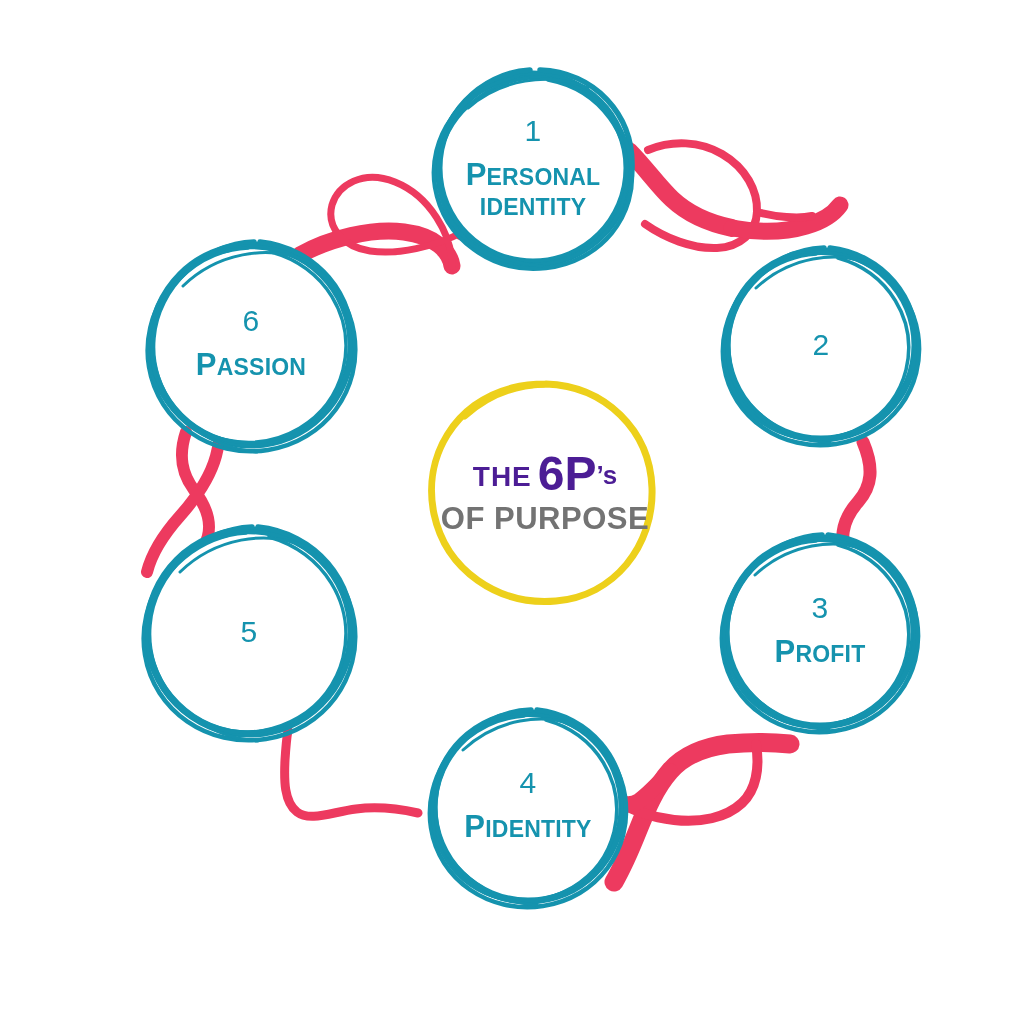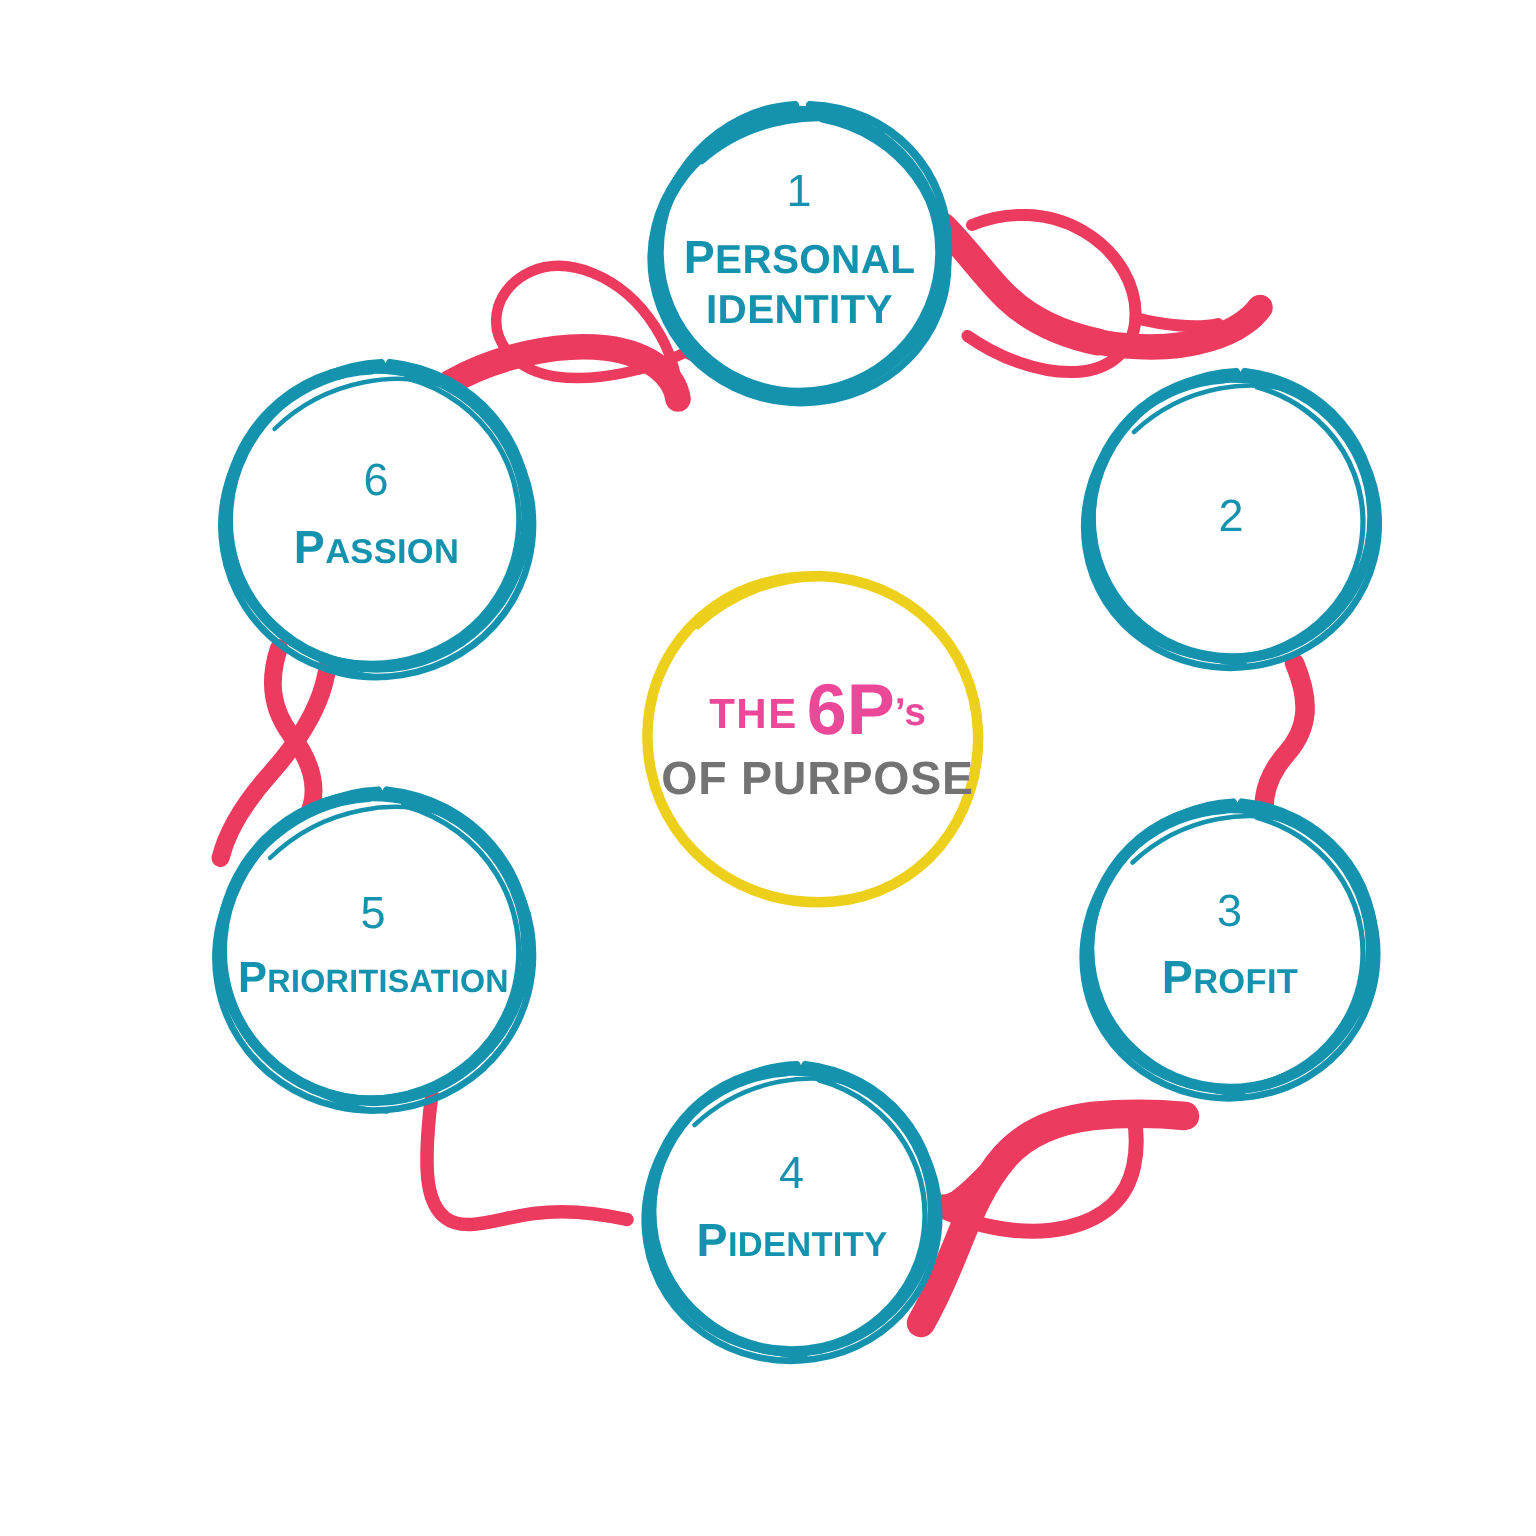--- a/index.html
+++ b/index.html
@@ -57,35 +57,35 @@
     white-space: pre-line;
   }
   .node .name .cap {
     font-size: 31px;
   }
   .node .name .rest {
     font-size: 23px;
   }
   
   .node.n-personal .name .cap { font-size: 31px; }
-  .node.n-personal .name .rest { font-size: 27px; }
+  .node.n-personal .name .rest { font-size: 23px; }
   .node.n-prioritisation .name .cap { font-size: 29px; }
   .node.n-prioritisation .name .rest { font-size: 21.5px; }
 
   .center-block {
     position: absolute;
     left: 545px;
     top: 492px;
     transform: translate(-50%, -50%);
     width: 260px;
     text-align: center;
     pointer-events: auto;
   }
   .center-line1 {
-    color: #ec4899;
+    color: #4c1d95;
     font-weight: bold;
     line-height: 1;
     white-space: nowrap;
   }
   .center-line1 .the {
     font-size: 28px;
     letter-spacing: 1px;
     vertical-align: 4px;
   }
   .center-line1 .six {
@@ -278,21 +278,20 @@
       <span class="name"><span class="cap">P</span><span class="rest">ROFIT</span></span>
     </div>
 
     <div class="node n-principles" style="left:528px; top:807px;">
       <span class="num">4</span>
       <span class="name"><span class="cap">P</span><span class="rest">IDENTITY</span></span>
     </div>
 
     <div class="node n-prioritisation" style="left:249px; top:632px; width:250px;">
       <span class="num">5</span>
-      <span class="name"><span class="cap">P</span><span class="rest">RIORITISATION</span></span>
     </div>
 
     <div class="node n-profit" style="left:251px; top:345px;">
       <span class="num">6</span>
       <span class="name"><span class="cap">P</span><span class="rest">ASSION</span></span>
     </div>
 
     <div class="center-block">
       <div class="center-line1"><span class="the">THE</span><span class="six">6</span><span class="pee">P</span><span class="apos">’s</span></div>
       <div class="center-line2">OF PURPOSE</div>

